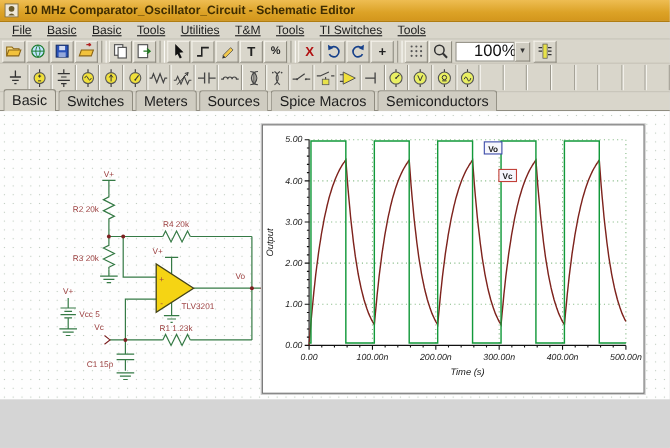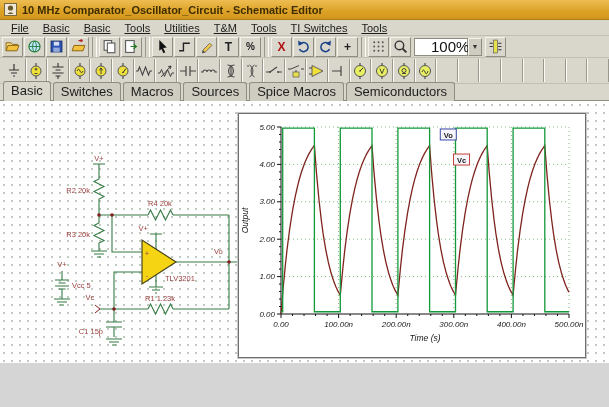--- a/index.html
+++ b/index.html
@@ -312,21 +312,21 @@
       <div class="slot"></div>
       <div class="slot"></div>
       <div class="slot"></div>
       <div class="slot"></div>
       <div class="slot"></div>
     </div>
 
   <div class="tabs" id="tabbar">
       <span class="tab active">Basic</span>
       <span class="tab">Switches</span>
-      <span class="tab">Macros</span>
+      <span class="tab">Meters</span>
       <span class="tab">Sources</span>
       <span class="tab">Spice Macros</span>
       <span class="tab">Semiconductors</span>
     </div>
 
   <div class="canvas">
 
     <svg class="schematic" width="225" height="218" viewBox="0 0 225 218">
       <g stroke="#357a45" stroke-width="1.1" fill="none">
 

